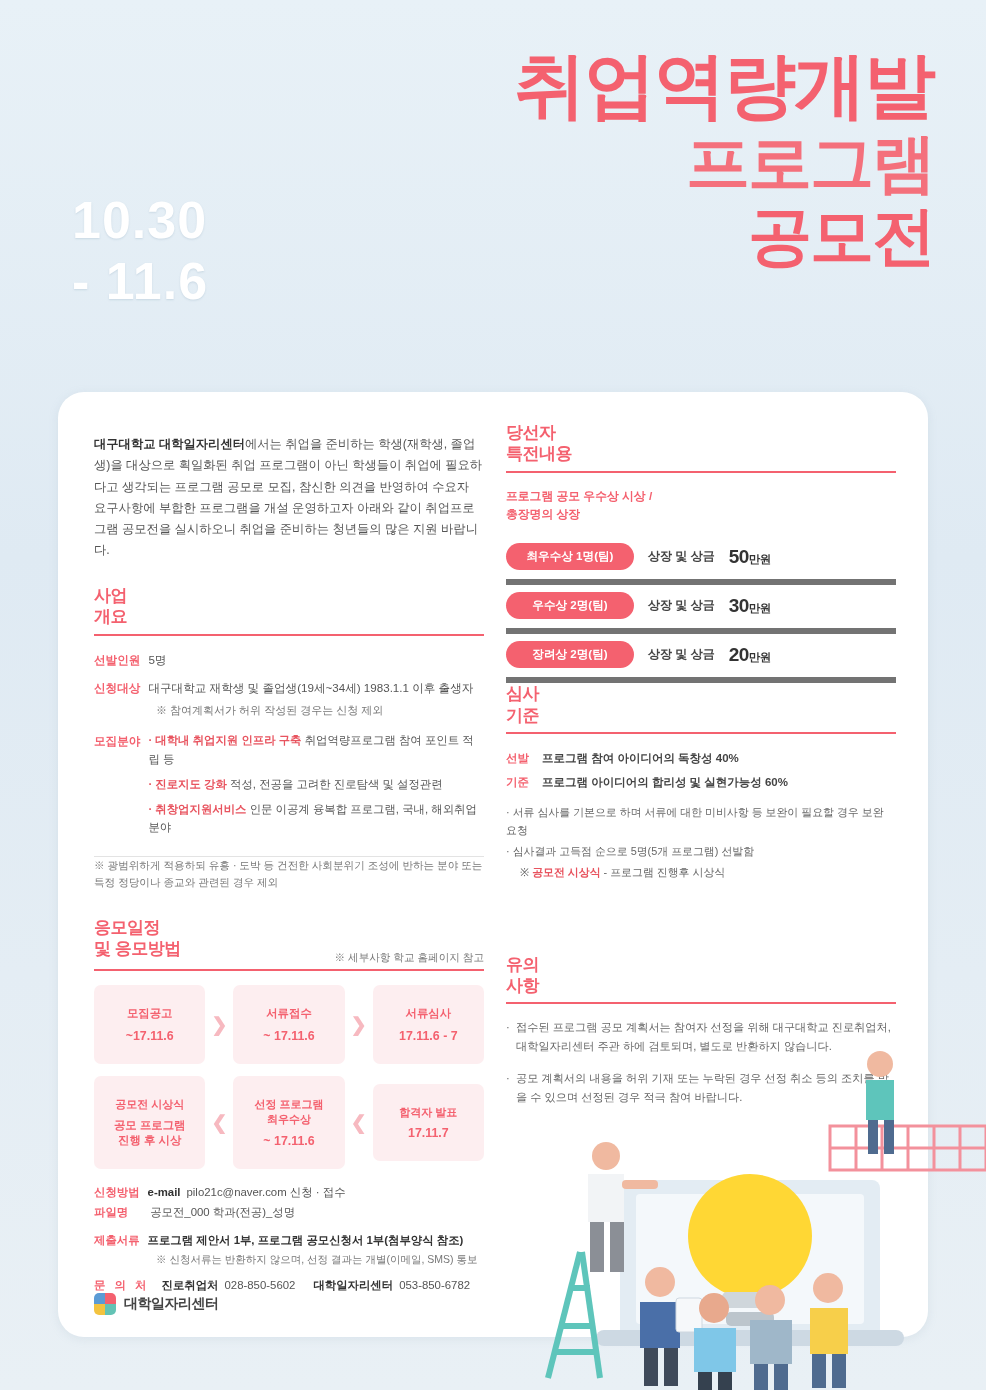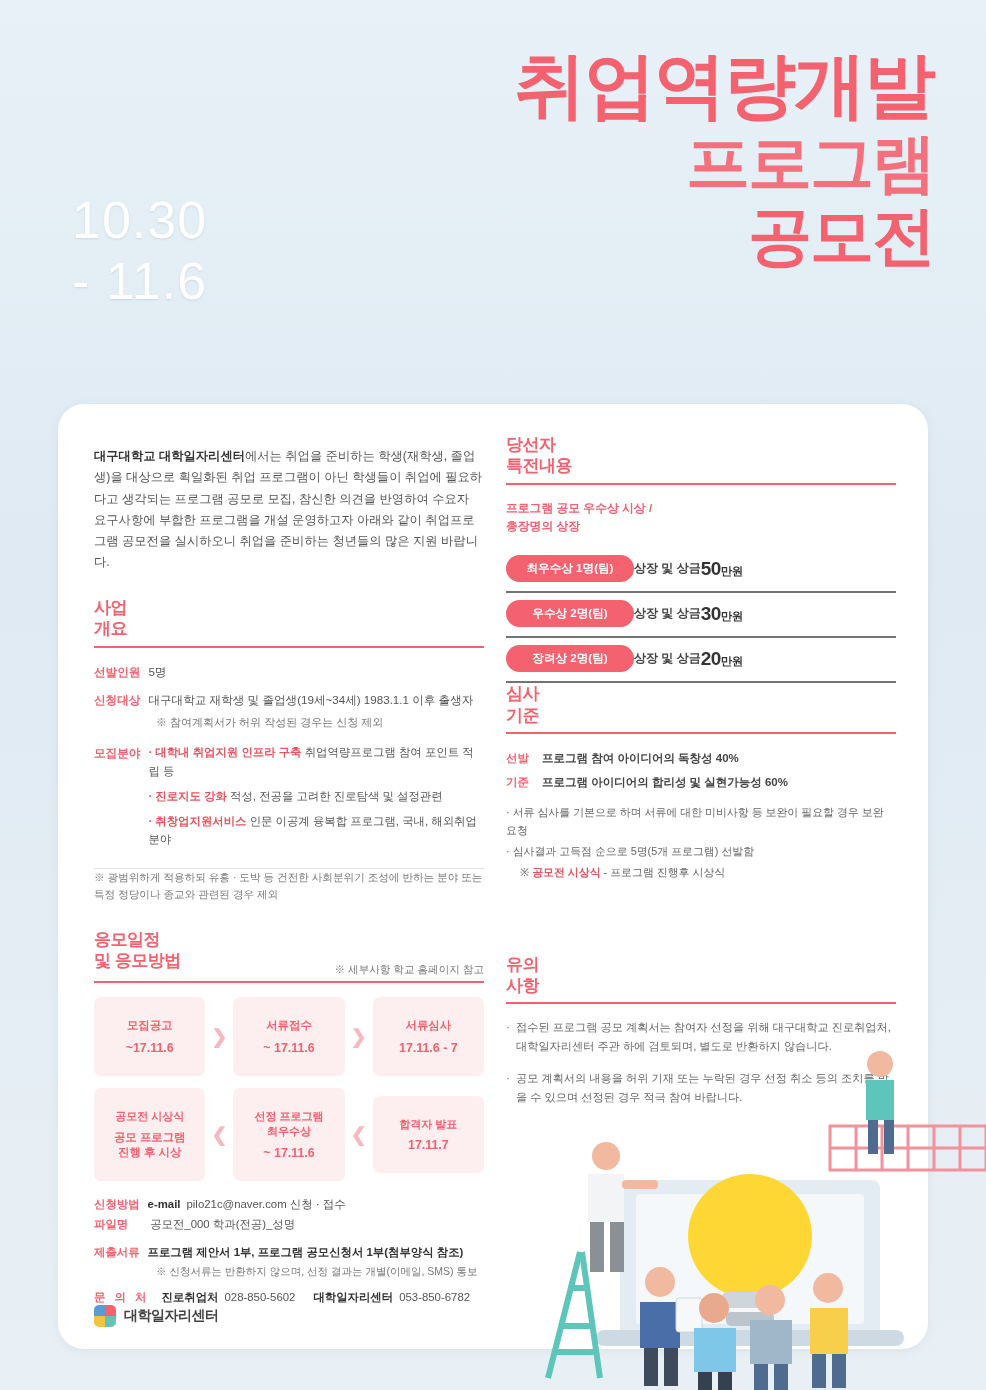--- a/index.html
+++ b/index.html
@@ -26,32 +26,32 @@
     line-height: 1.05;
     font-size: 72px;
     margin-bottom: 6px;
   }
   .title-line.l2 { font-size: 64px; color: #f4707c; }
   .title-line.l3 { font-size: 64px; color: #f4616f; }
 
   .date-block {
     position: absolute; left: 72px; top: 190px;
     color: #ffffff;
-    font-weight: normal;
+    font-weight: bold;
     letter-spacing: 1px;
     line-height: 1.18;
     font-size: 52px;
     text-shadow: 0 1px 2px rgba(120,150,175,0.25);
   }
   .date-block .d2 { margin-left: 0; }
 
   
   .card {
     position: absolute;
-    left: 58px; top: 404px;
+    left: 58px; top: 392px;
     width: 870px; height: 945px;
     background: #ffffff;
     border-radius: 26px;
     box-shadow: 0 2px 10px rgba(150,170,190,0.18);
     overflow: hidden;
   }
 
   .col-left  { position: absolute; left: 36px; top: 30px; width: 390px; }
   .col-right { position: absolute; left: 448px; top: 30px; width: 390px; }
 
@@ -76,22 +76,22 @@
   .bullets li { font-size: 11.4px; line-height: 1.6; color: #555; margin-bottom: 7px; }
   .bullets li b { color: #e8545f; }
   .note {
     border-top: 1px solid #e3e3e3; margin-top: 12px; 
     font-size: 10.6px; color: #777; line-height: 1.6;
   }
 
   
   .prize-head { color: #f4616f; font-size: 11.8px; font-weight: bold; line-height: 1.6; margin-bottom: 12px; }
   .prize {
-    display: flex; align-items: center; 
-    border-bottom: 2px solid #737373; padding: 7px 0 9px 0;
+    display: flex; align-items: center; gap: 14px;
+    border-bottom: 6px solid #737373; padding: 7px 0 9px 0;
   }
   .pill {
     background: #f4616f; color: #fff; border-radius: 14px;
     font-size: 11.6px; font-weight: bold; padding: 6px 16px; white-space: nowrap;
     min-width: 128px; text-align: center;
   }
   .prize .ptxt { font-size: 12px; color: #444; font-weight: bold; }
   .prize .amt { font-size: 19px; font-weight: bold; color: #333; letter-spacing: -0.5px; }
   .prize .amt small { font-size: 11.5px; }
 

